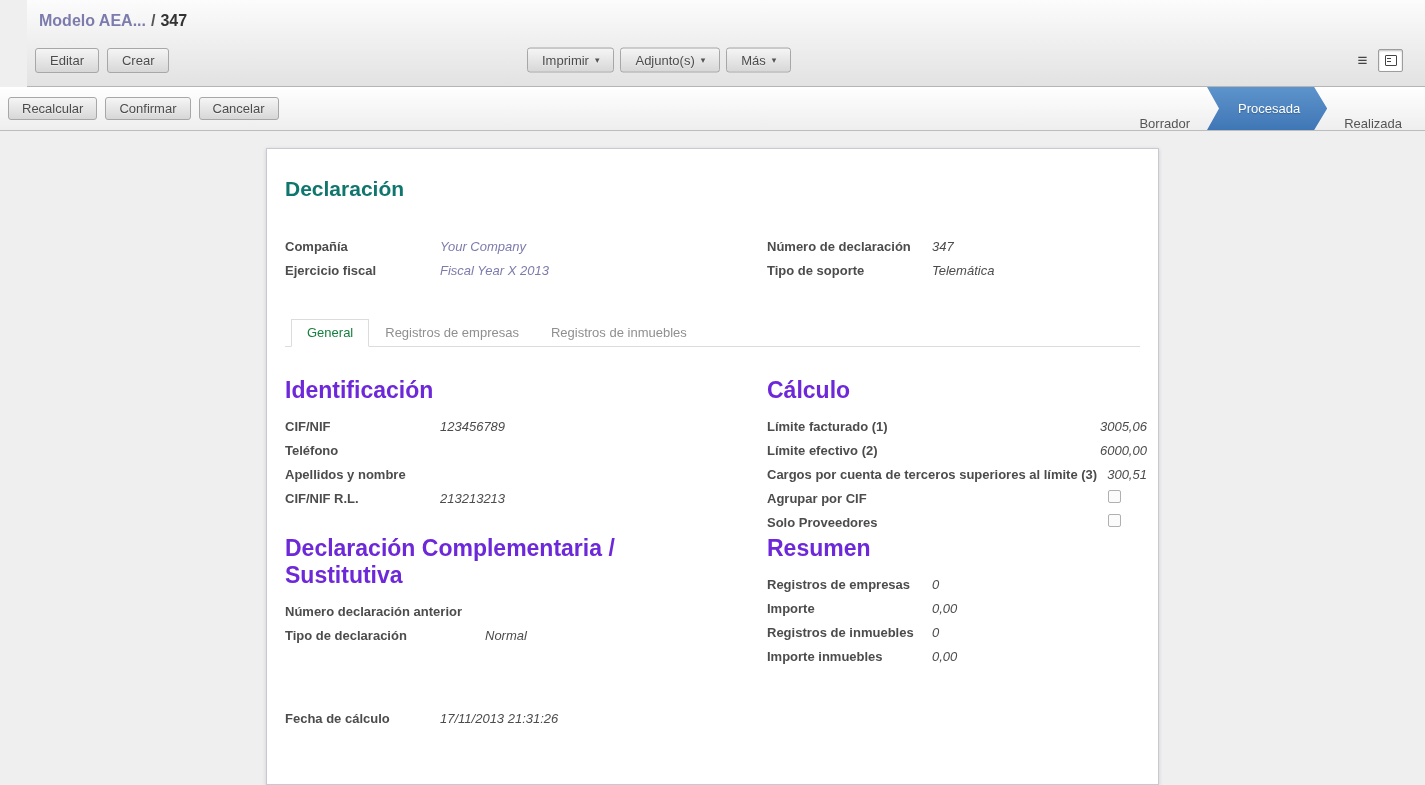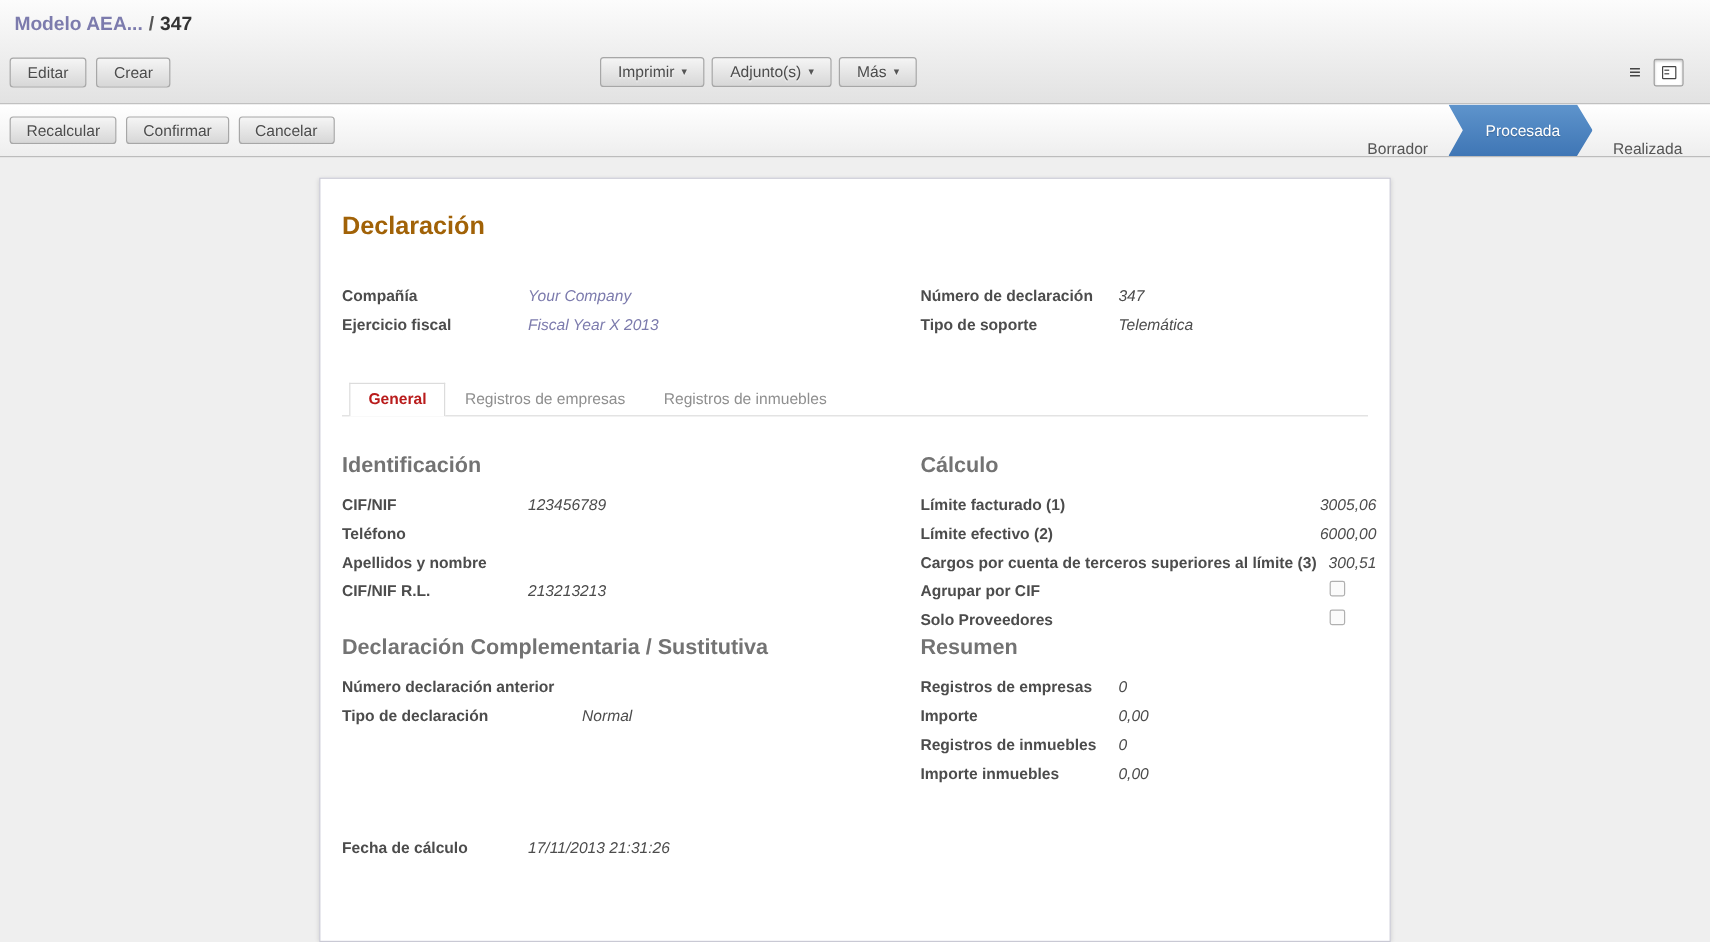--- a/index.html
+++ b/index.html
@@ -4,21 +4,21 @@
 <style>
   * { margin:0; padding:0; box-sizing:border-box; }
   body {
     width:1425px; height:785px; overflow:hidden;
     font-family:"Liberation Sans","DejaVu Sans",sans-serif;
     font-size:13px; color:#4c4c4c; background:#efefef;
   }
   button { font-family:inherit; }
 
   
-  .topbar { background:linear-gradient(#fcfcfc,#e2e2e2); border-bottom:1px solid #b5b5b5; }
+  .topbar { background:linear-gradient(#fcfcfc,#e2e2e2); border-bottom:1px solid #b5b5b5;margin-left:27px; }
   .breadcrumb-row { padding:12px 12px 0; height:34px; font-size:16px; font-weight:bold; }
   .breadcrumb-link { color:#7C7BAD; cursor:pointer; }
   .breadcrumb-sep { color:#555; padding:0 5px; }
   .breadcrumb-current { color:#333; }
 
   .button-row { position:relative; height:52px; display:flex; align-items:center; padding:0 8px; }
   .btn {
     display:inline-flex; align-items:center; gap:6px;
     padding:3px 14px; font-size:13px; color:#4c4c4c;
     text-shadow:0 1px 1px rgba(255,255,255,0.5);
@@ -52,36 +52,36 @@
   }
 
   
   .content { padding:17px 0 20px; }
   .sheet {
     width:893px; min-height:637px; margin:0 auto;
     background:#fff; border:1px solid #c9c9d4;
     box-shadow:0 1px 4px rgba(0,0,0,0.14);
     padding:28px 18px 30px;
   }
-  .sheet-title { font-size:21px; font-weight:bold; color:#a16207; margin-bottom:34px; }
+  .sheet-title { font-size:21px; font-weight:bold; color:#0f766e; margin-bottom:34px; }
   .two-col { display:grid; grid-template-columns:450px 1fr;gap:32px; }
 
   .field-row { display:flex; align-items:flex-start; padding:3px 0; min-height:24px; line-height:18px; }
   .field-label { font-weight:bold; color:#4c4c4c; flex:0 0 155px; padding-right:8px; }
   .col-right .field-label { flex-basis:165px; }
   .col-wide .field-label { flex-basis:200px; }
   .field-value { color:#4c4c4c;font-style:italic; }
   .link-value { color:#7C7BAD; cursor:pointer; }
 
   .tabs { display:flex; border-bottom:1px solid #dcdcdc; margin-top:36px; padding-left:6px; }
   .tab { padding:5px 15px 6px; color:#8f8f8f; cursor:pointer; border:1px solid transparent; margin-bottom:-1px; }
-  .tab.active { color:#b91c1c; background:#fff; border-color:#dcdcdc; border-bottom-color:#fff;font-weight:bold; }
+  .tab.active { color:#15803d; background:#fff; border-color:#dcdcdc; border-bottom-color:#fff; }
 
   .groups { margin-top:30px; }
-  .group-title { font-size:18px; font-weight:bold; color:#737373; margin-bottom:11px; }
+  .group-title { font-size:23px; font-weight:bold; color:#6d28d9; margin-bottom:11px; }
   .row2 { }
   .row-spread .field-label { flex:1 1 auto; white-space:nowrap; padding-right:10px; }
   .num-value { flex:0 0 auto; min-width:50px; text-align:right; padding-right:12px; }
   .checkbox-cell { flex:0 0 auto; padding-right:38px; }
   .checkbox { display:inline-block; width:13px; height:13px; border:1px solid #b0b0b0; background:#fbfbfb; border-radius:2px; }
   .footer-row { margin-top:38px; }
 </style>
 </head>
 <body>
 

